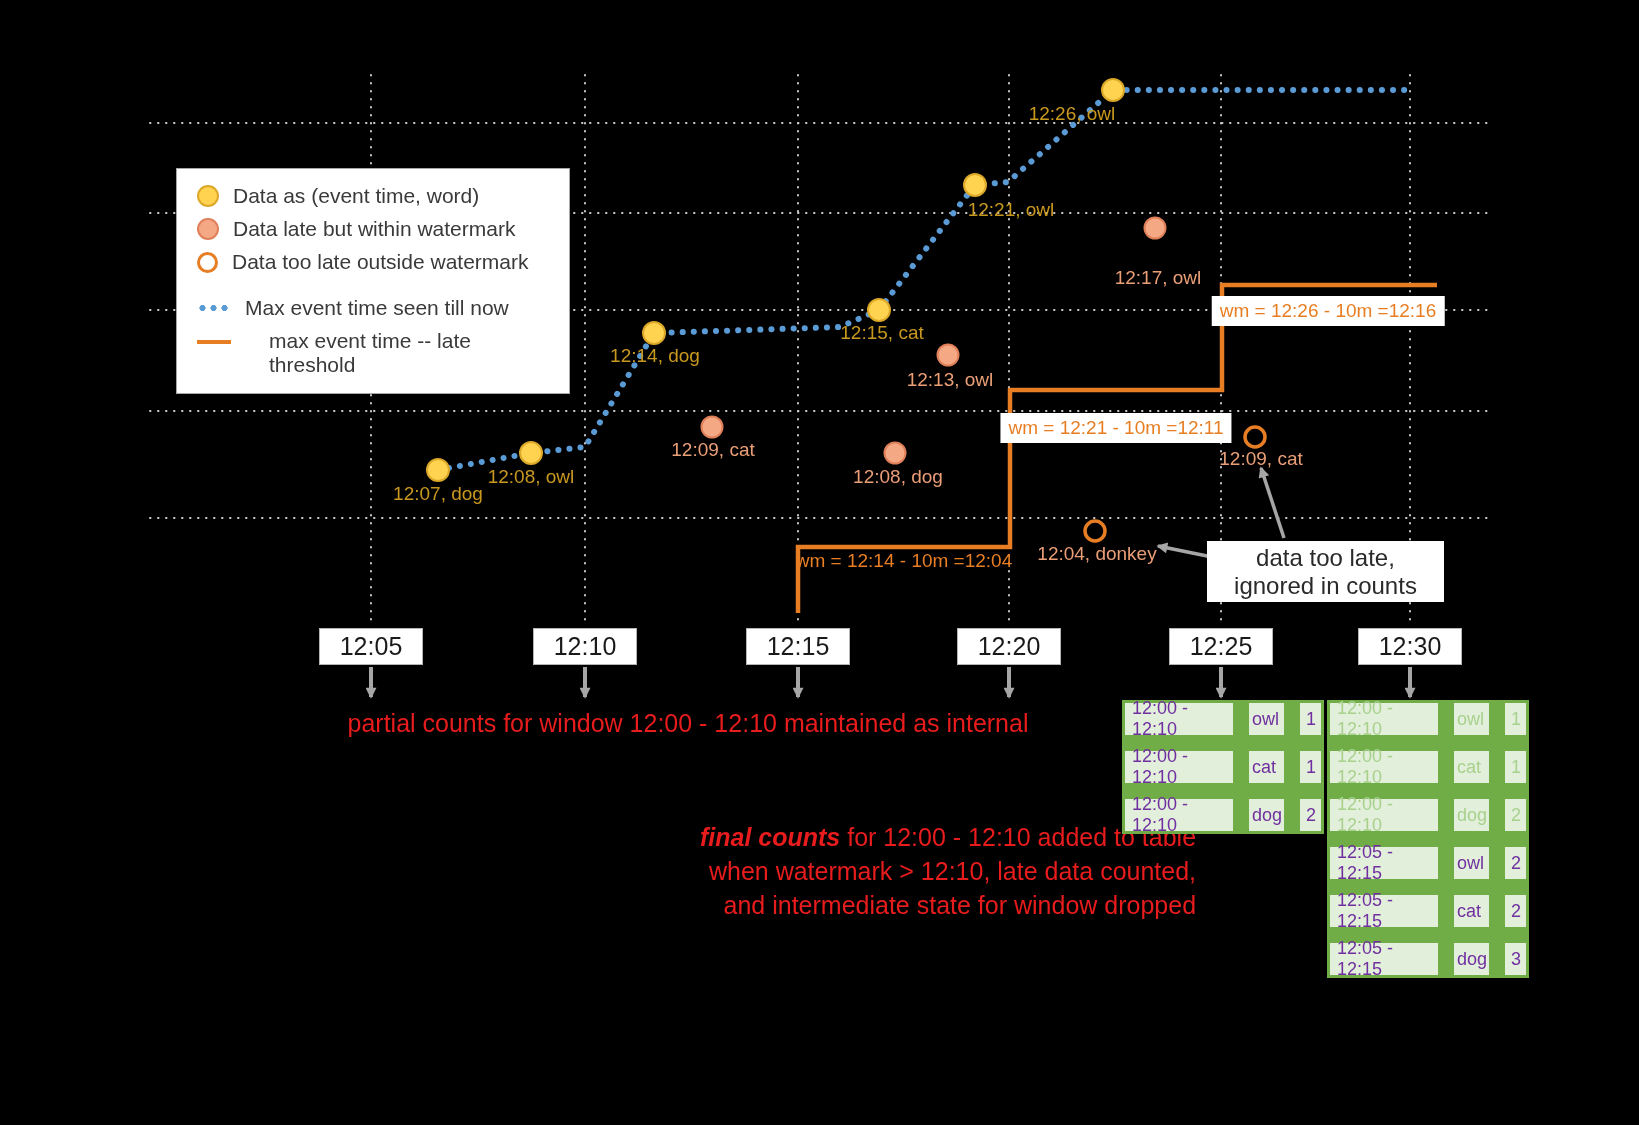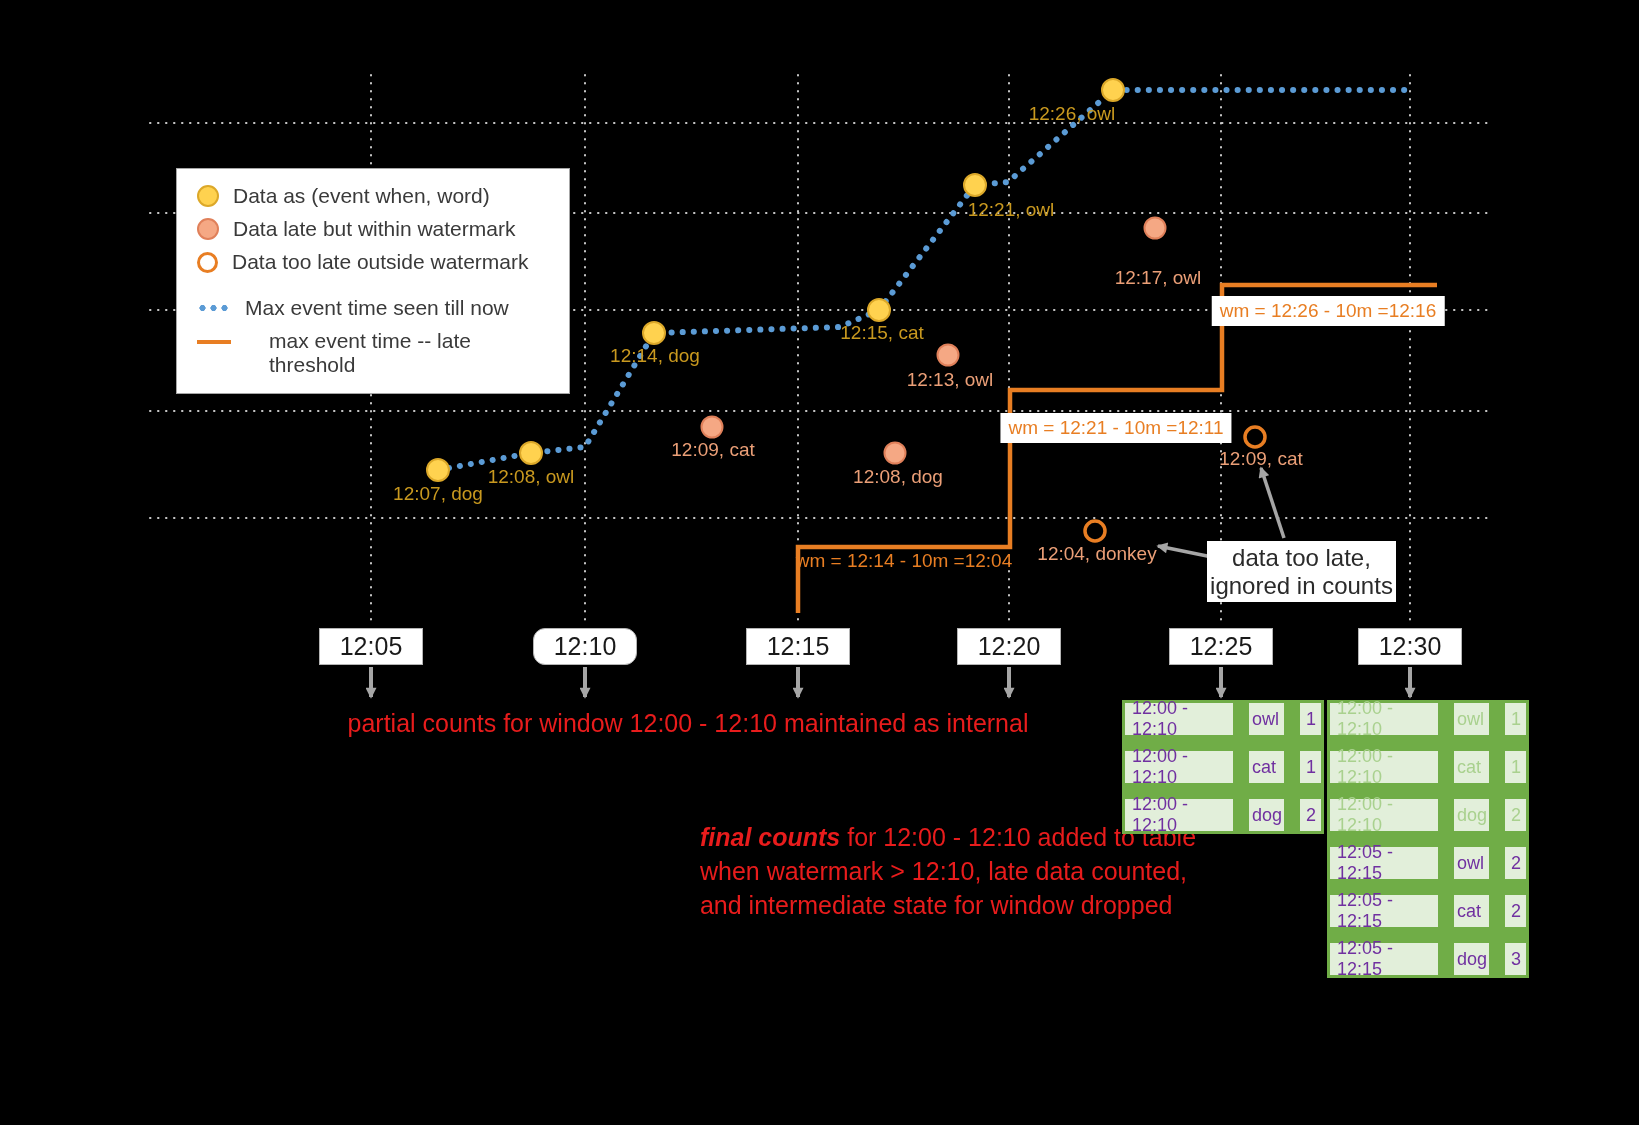--- a/index.html
+++ b/index.html
@@ -42,38 +42,38 @@
   .sw.dot { width: 22px; height: 22px; border-radius: 50%; }
   .sw.dot.on { background: var(--on-time); border: 2px solid var(--on-time-stroke); }
   .sw.dot.lt { background: var(--late); border: 2px solid var(--late-stroke); }
   .sw.ring { width: 21px; height: 21px; border-radius: 50%; border: 3px solid var(--too-late-stroke); background: #fff; }
   .sw.dots { width: 34px; height: 8px;
     background-image: radial-gradient(circle, var(--max-event) 2.9px, transparent 3.3px);
     background-size: 11px 8px; background-position: left center; background-repeat: repeat-x; }
   .sw.solid { width: 34px; height: 4px; background: var(--watermark); }
   .lg-indent { padding-left: 24px; }
 
-  .note { position: absolute; transform: translateX(-50%); text-align: left;
+  .note { position: absolute; transform: translateX(-50%); text-align: right;
     color: var(--red); font-size: 25px; line-height: 34px; }
   .note div { white-space: pre; }
   .note .em { font-weight: bold; font-style: italic; }
 
   .result-table {
     position: absolute; display: grid; grid-template-columns: 108px 35px 21px;
     gap: 16px; background: var(--table-border); border: 3px solid var(--table-border);
   }
   .result-table .cell { background: var(--table-bg); color: var(--table-text);
     font-size: 18px; height: 32px; display: flex; align-items: center; }
   .result-table .cell.c1 { padding-left: 7px; }
   .result-table .cell.c2 { padding-left: 3px; }
   .result-table .cell.c3 { justify-content: flex-end; padding-right: 5px; }
   .result-table .cell.faded { color: var(--table-faded); }
 
   .too-late-box {
-    position: absolute; left: 1207px; top: 541px; width: 189px; height: 61px;
+    position: absolute; left: 1207px; top: 541px; width: 237px; height: 61px;
     background: #fff; color: #2a2a2a;
     display: flex; flex-direction: column; justify-content: center;
     font-size: 24px; line-height: 28px; text-align: center;
   }
 </style>
 </head>
 <body>
 
 <div class="stage">
 
@@ -116,21 +116,21 @@
       <line x1="1410" y1="667" x2="1410" y2="697" stroke="#a6a6a6" stroke-width="4" marker-end="url(#arrowhead)"></line>
       <line x1="1212" y1="557" x2="1158" y2="546" stroke="#a6a6a6" stroke-width="3.5" marker-end="url(#arrowhead)"></line>
       <line x1="1284" y1="538" x2="1261" y2="468" stroke="#a6a6a6" stroke-width="3.5" marker-end="url(#arrowhead)"></line>
     </svg>
 
   <div id="overlay">
 
     <div class="legend">
       <div class="lg-row">
         <span class="sw dot on"></span>
-        <span>Data as (event when, word)</span>
+        <span>Data as (event time, word)</span>
       </div>
       <div class="lg-row">
         <span class="sw dot lt"></span>
         <span>Data late but within watermark</span>
       </div>
       <div class="lg-row">
         <span class="sw ring"></span>
         <span>Data too late outside watermark</span>
       </div>
       <div class="lg-row mt">
@@ -169,21 +169,21 @@
       <div class="pt-label lab-late" style="left: 713px; top: 450px;">12:09, cat</div>
       <div class="pt-label lab-late" style="left: 898px; top: 477px;">12:08, dog</div>
       <div class="pt-label lab-late" style="left: 950px; top: 380px;">12:13, owl</div>
       <div class="pt-label lab-late" style="left: 1158px; top: 278px;">12:17, owl</div>
       <div class="pt-label lab-late" style="left: 1097px; top: 554px;">12:04, donkey</div>
       <div class="pt-label lab-late" style="left: 1261px; top: 459px;">12:09, cat</div>
       <div class="wm-label" style="left: 904px; top: 561px;">wm = 12:14 - 10m =12:04</div>
       <div class="wm-label boxed" style="left: 1116px; top: 428px;">wm = 12:21 - 10m =12:11</div>
       <div class="wm-label boxed" style="left: 1328px; top: 311px;">wm = 12:26 - 10m =12:16</div>
       <div class="axis-box" style="left: 371px; top: 628px;">12:05</div>
-      <div class="axis-box" style="left: 585px; top: 628px; border-radius: 12px;">12:10</div>
+      <div class="axis-box" style="left: 585px; top: 628px;">12:10</div>
       <div class="axis-box" style="left: 798px; top: 628px;">12:15</div>
       <div class="axis-box" style="left: 1009px; top: 628px;">12:20</div>
       <div class="axis-box" style="left: 1221px; top: 628px;">12:25</div>
       <div class="axis-box" style="left: 1410px; top: 628px;">12:30</div>
       <div class="result-table" style="left: 1122px; top: 700px;">
         <div class="cell c1">12:00 - 12:10</div>
         <div class="cell c2">owl</div>
         <div class="cell c3">1</div>
         <div class="cell c1">12:00 - 12:10</div>
         <div class="cell c2">cat</div>

